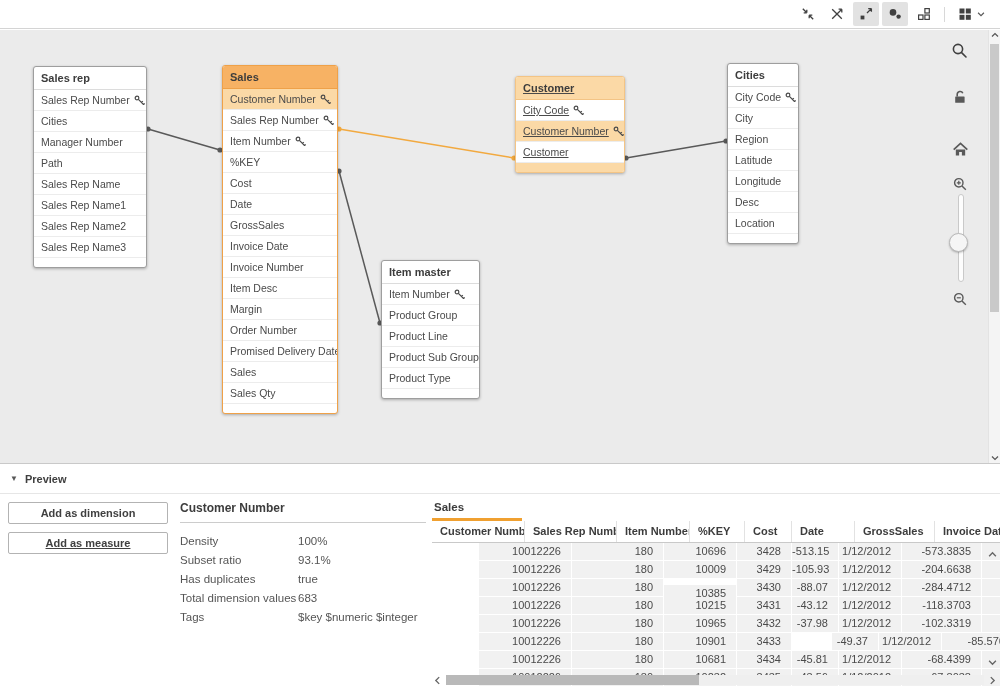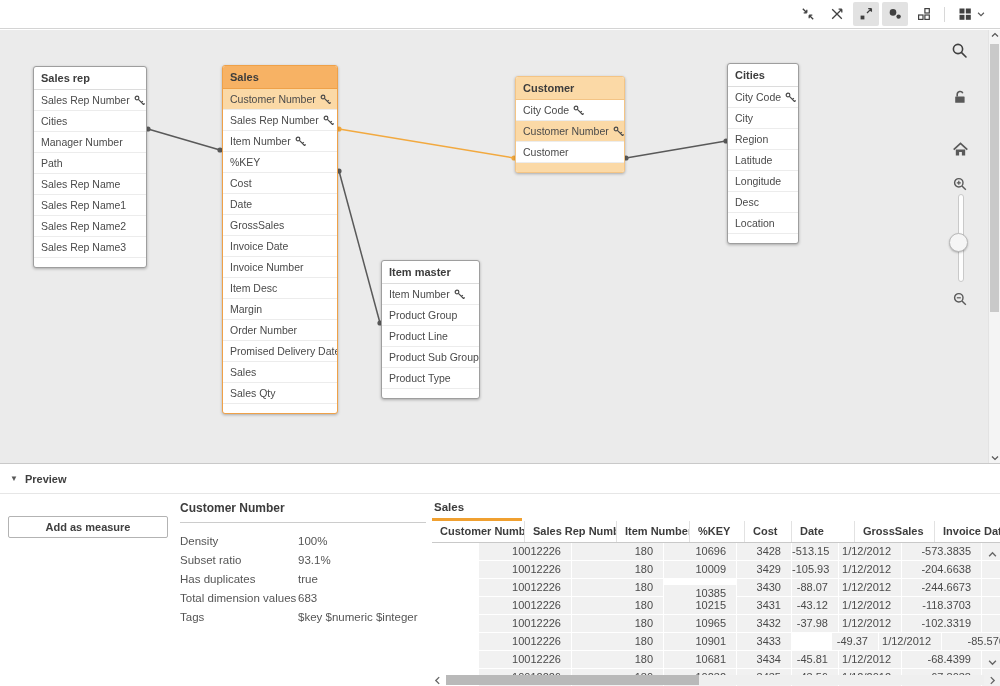--- a/index.html
+++ b/index.html
@@ -263,21 +263,21 @@
             <span>Product Line</span>
           </div>
           <div class="mtable-field">
             <span>Product Sub Group</span>
           </div>
           <div class="mtable-field">
             <span>Product Type</span>
           </div>
           <div class="mtable-footer"></div>
         </div>
-        <div class="mtable related" style="left: 515px; top: 46px; width: 110px;">
+        <div class="mtable related" style="left: 515px; top: 46px; width: 110px; text-decoration: underline;">
           <div class="mtable-header">Customer</div>
           <div class="mtable-field">
             <span>City Code</span>
             <span class="keywrap">
               <svg width="11" height="11" viewBox="0 0 12 12">
                 <circle cx="3.3" cy="3.3" r="2" fill="none" stroke="#4a4a4a" stroke-width="1.3"></circle>
                 <path d="M4.8 4.8 L10.4 10.4 M8.2 8.2 L9.6 6.8 M10.4 10.4 L11.6 9.2" stroke="#4a4a4a" stroke-width="1.3" fill="none"></path>
               </svg>
             </span>
           </div>
@@ -379,21 +379,22 @@
       </div>
     </div>
   </div>
 
   <div class="preview">
     <div class="preview-bar">
       <span class="preview-tri">▼</span>
       <span class="preview-title">Preview</span>
     </div>
     <div class="preview-content">
-      <div class="pbtn" style="top:22px;">Add as measure</div>
+      <div class="pbtn" style="top:8px;">Add as dimension</div>
+      <div class="pbtn" style="top:38px;text-decoration:underline;">Add as measure</div>
 
       <div class="stats">
         <div class="stats-title">Customer Number</div>
         <div id="statsRows">
             <div class="stat-row">
               <span class="stat-label">Density</span>
               <span>100%</span>
             </div>
             <div class="stat-row">
               <span class="stat-label">Subset ratio</span>
@@ -447,21 +448,21 @@
               <div class="dc" style="width: 79px;">-204.6638</div>
               <div class="dc" style="width: 83px;">1/12/2012</div>
             </div>
             <div class="drow">
               <div class="dc" style="width: 92px;">10012226</div>
               <div class="dc" style="width: 91px;">180</div>
               <div class="dc" style="width: 72px; margin-top: 6px;">10385</div>
               <div class="dc" style="width: 54px;">3430</div>
               <div class="dc" style="width: 46px;">-88.07</div>
               <div class="dc" style="width: 62px;">1/12/2012</div>
-              <div class="dc" style="width: 79px;">-244.6673</div>
+              <div class="dc" style="width: 79px;">-284.4712</div>
               <div class="dc" style="width: 83px;">1/12/2012</div>
             </div>
             <div class="drow">
               <div class="dc" style="width: 92px;">10012226</div>
               <div class="dc" style="width: 91px;">180</div>
               <div class="dc" style="width: 72px;">10215</div>
               <div class="dc" style="width: 54px;">3431</div>
               <div class="dc" style="width: 46px;">-43.12</div>
               <div class="dc" style="width: 62px;">1/12/2012</div>
               <div class="dc" style="width: 79px;">-118.3703</div>

